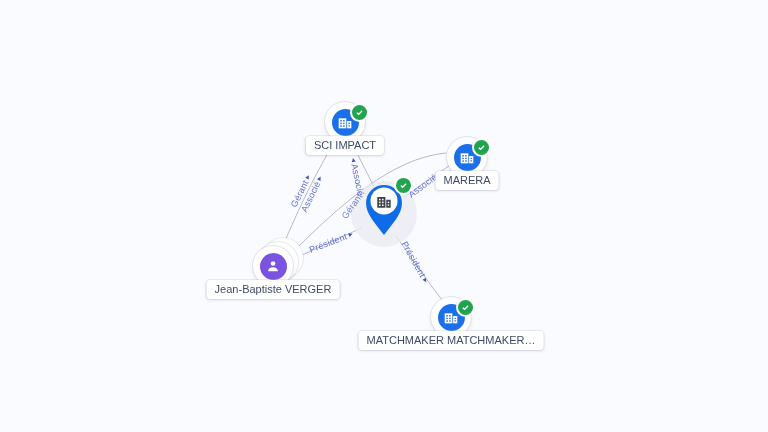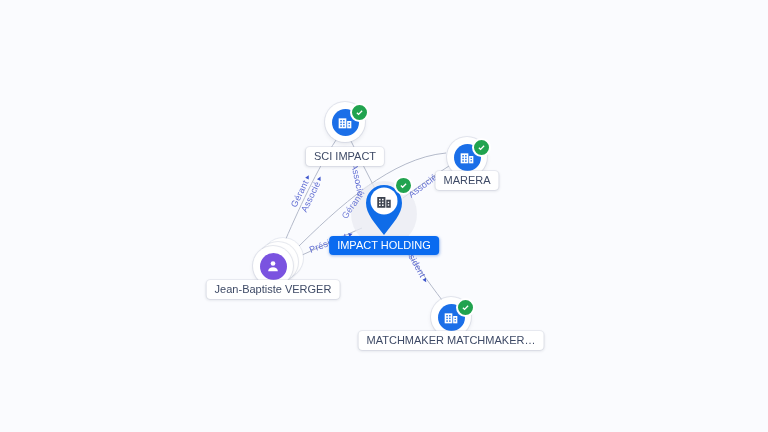--- a/index.html
+++ b/index.html
@@ -110,21 +110,21 @@
               <rect x="17.3" y="16.8" width="2" height="2"></rect>
             </g>
           </svg>
       </div>
     </div>
     <div class="badge" style="left:350px;top:103px;">
       <svg width="9" height="9" viewBox="0 0 24 24">
           <path d="M5 12.5l4.5 4.5L19 7.5" stroke="#ffffff" stroke-width="3.5" fill="none"></path>
         </svg>
     </div>
-    <div class="node-label" style="left:345px;top:136px;margin-top:11px;">SCI IMPACT</div>
+    <div class="node-label" style="left:345px;top:136px;">SCI IMPACT</div>
   </div>
 
   <div class="node">
     <div class="node-circle" style="left:467px;top:157px;">
       <div class="inner-circle inner-blue">
         <svg width="16" height="16" viewBox="0 0 24 24">
             <g fill="#ffffff">
               <path d="M2.5 21.5V6.5H14v15H2.5z"></path>
               <path d="M15.2 21.5V10.5h6.3v11h-6.3z"></path>
             </g>
@@ -170,21 +170,20 @@
             <rect x="17.3" y="16.8" width="2" height="2"></rect>
           </g>
         </svg>
     </div>
     <div class="badge" style="left:33px;top:-3px;">
       <svg width="9" height="9" viewBox="0 0 24 24">
           <path d="M5 12.5l4.5 4.5L19 7.5" stroke="#ffffff" stroke-width="3.5" fill="none"></path>
         </svg>
     </div>
   </div>
-  <div class="node-label node-label-primary" style="left:384px;top:236px;">IMPACT HOLDING</div>
 
   <div class="node">
     <div class="node-circle stack3" style="left:273px;top:266px;"></div>
     <div class="node-circle stack2" style="left:273px;top:266px;"></div>
     <div class="node-circle" style="left:273px;top:266px;">
       <div class="inner-circle inner-purple">
         <svg width="16" height="16" viewBox="0 0 24 24">
             <circle cx="12" cy="8.3" r="3.5" fill="#ffffff"></circle>
             <path d="M4.8 19.6c0-3.9 3.3-5.8 7.2-5.8s7.2 1.9 7.2 5.8v.4H4.8z" fill="#ffffff"></path>
           </svg>

